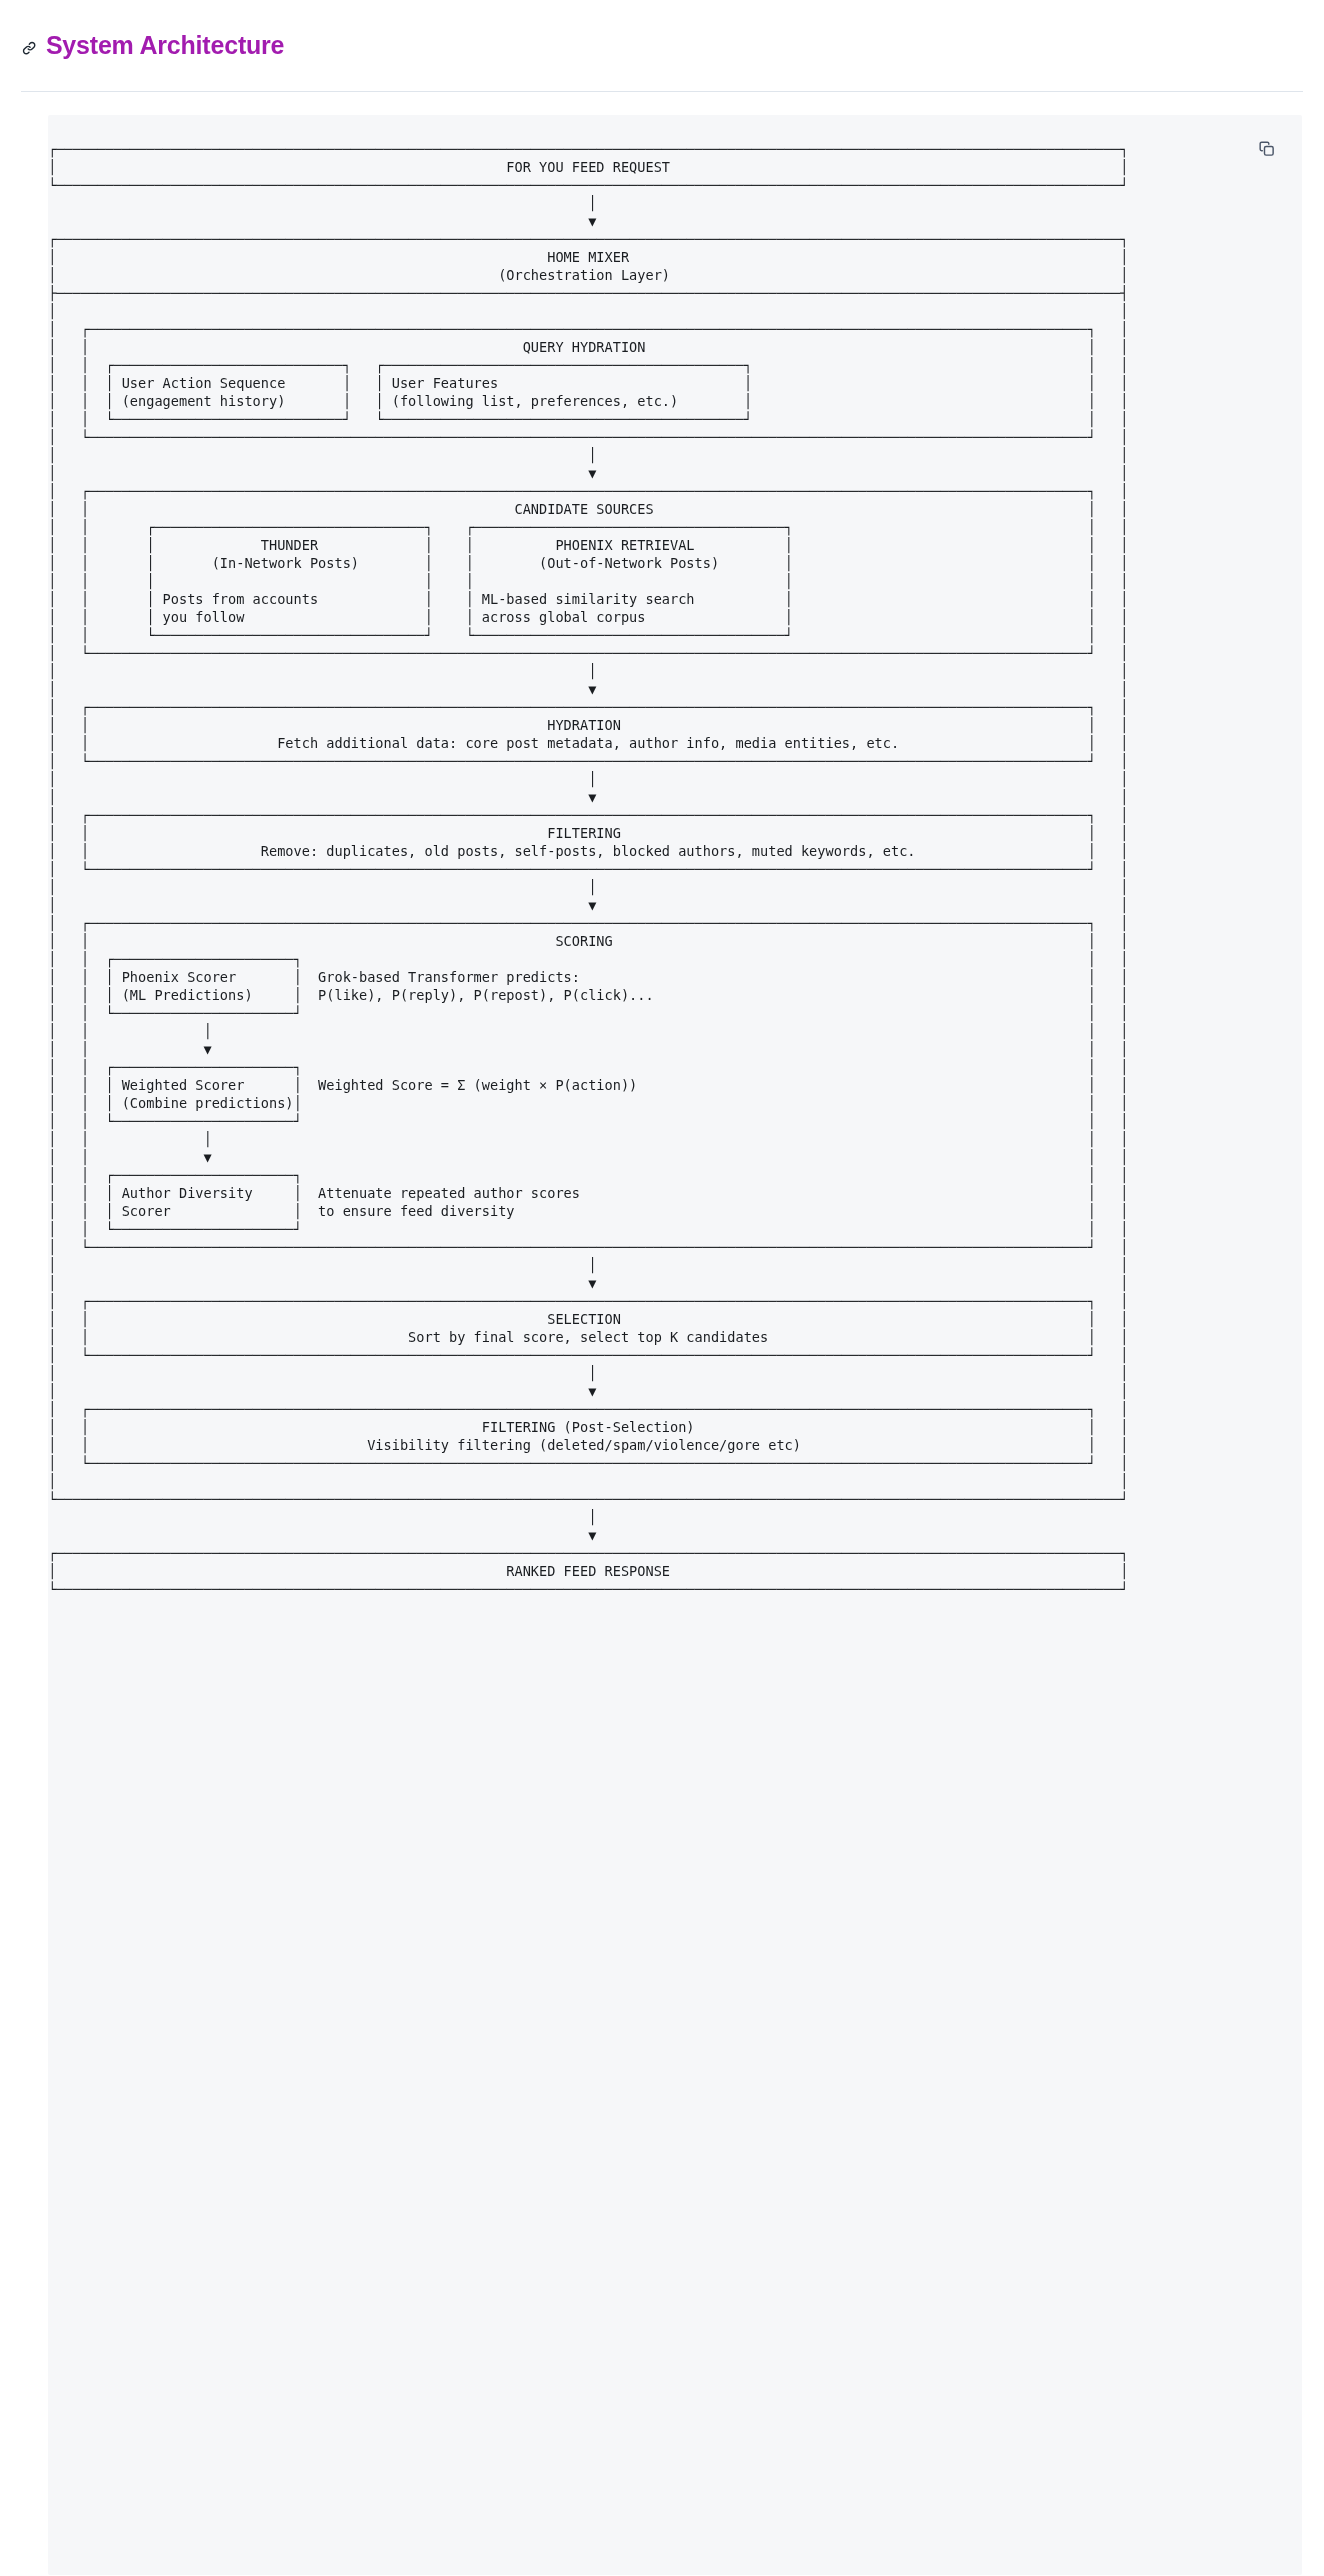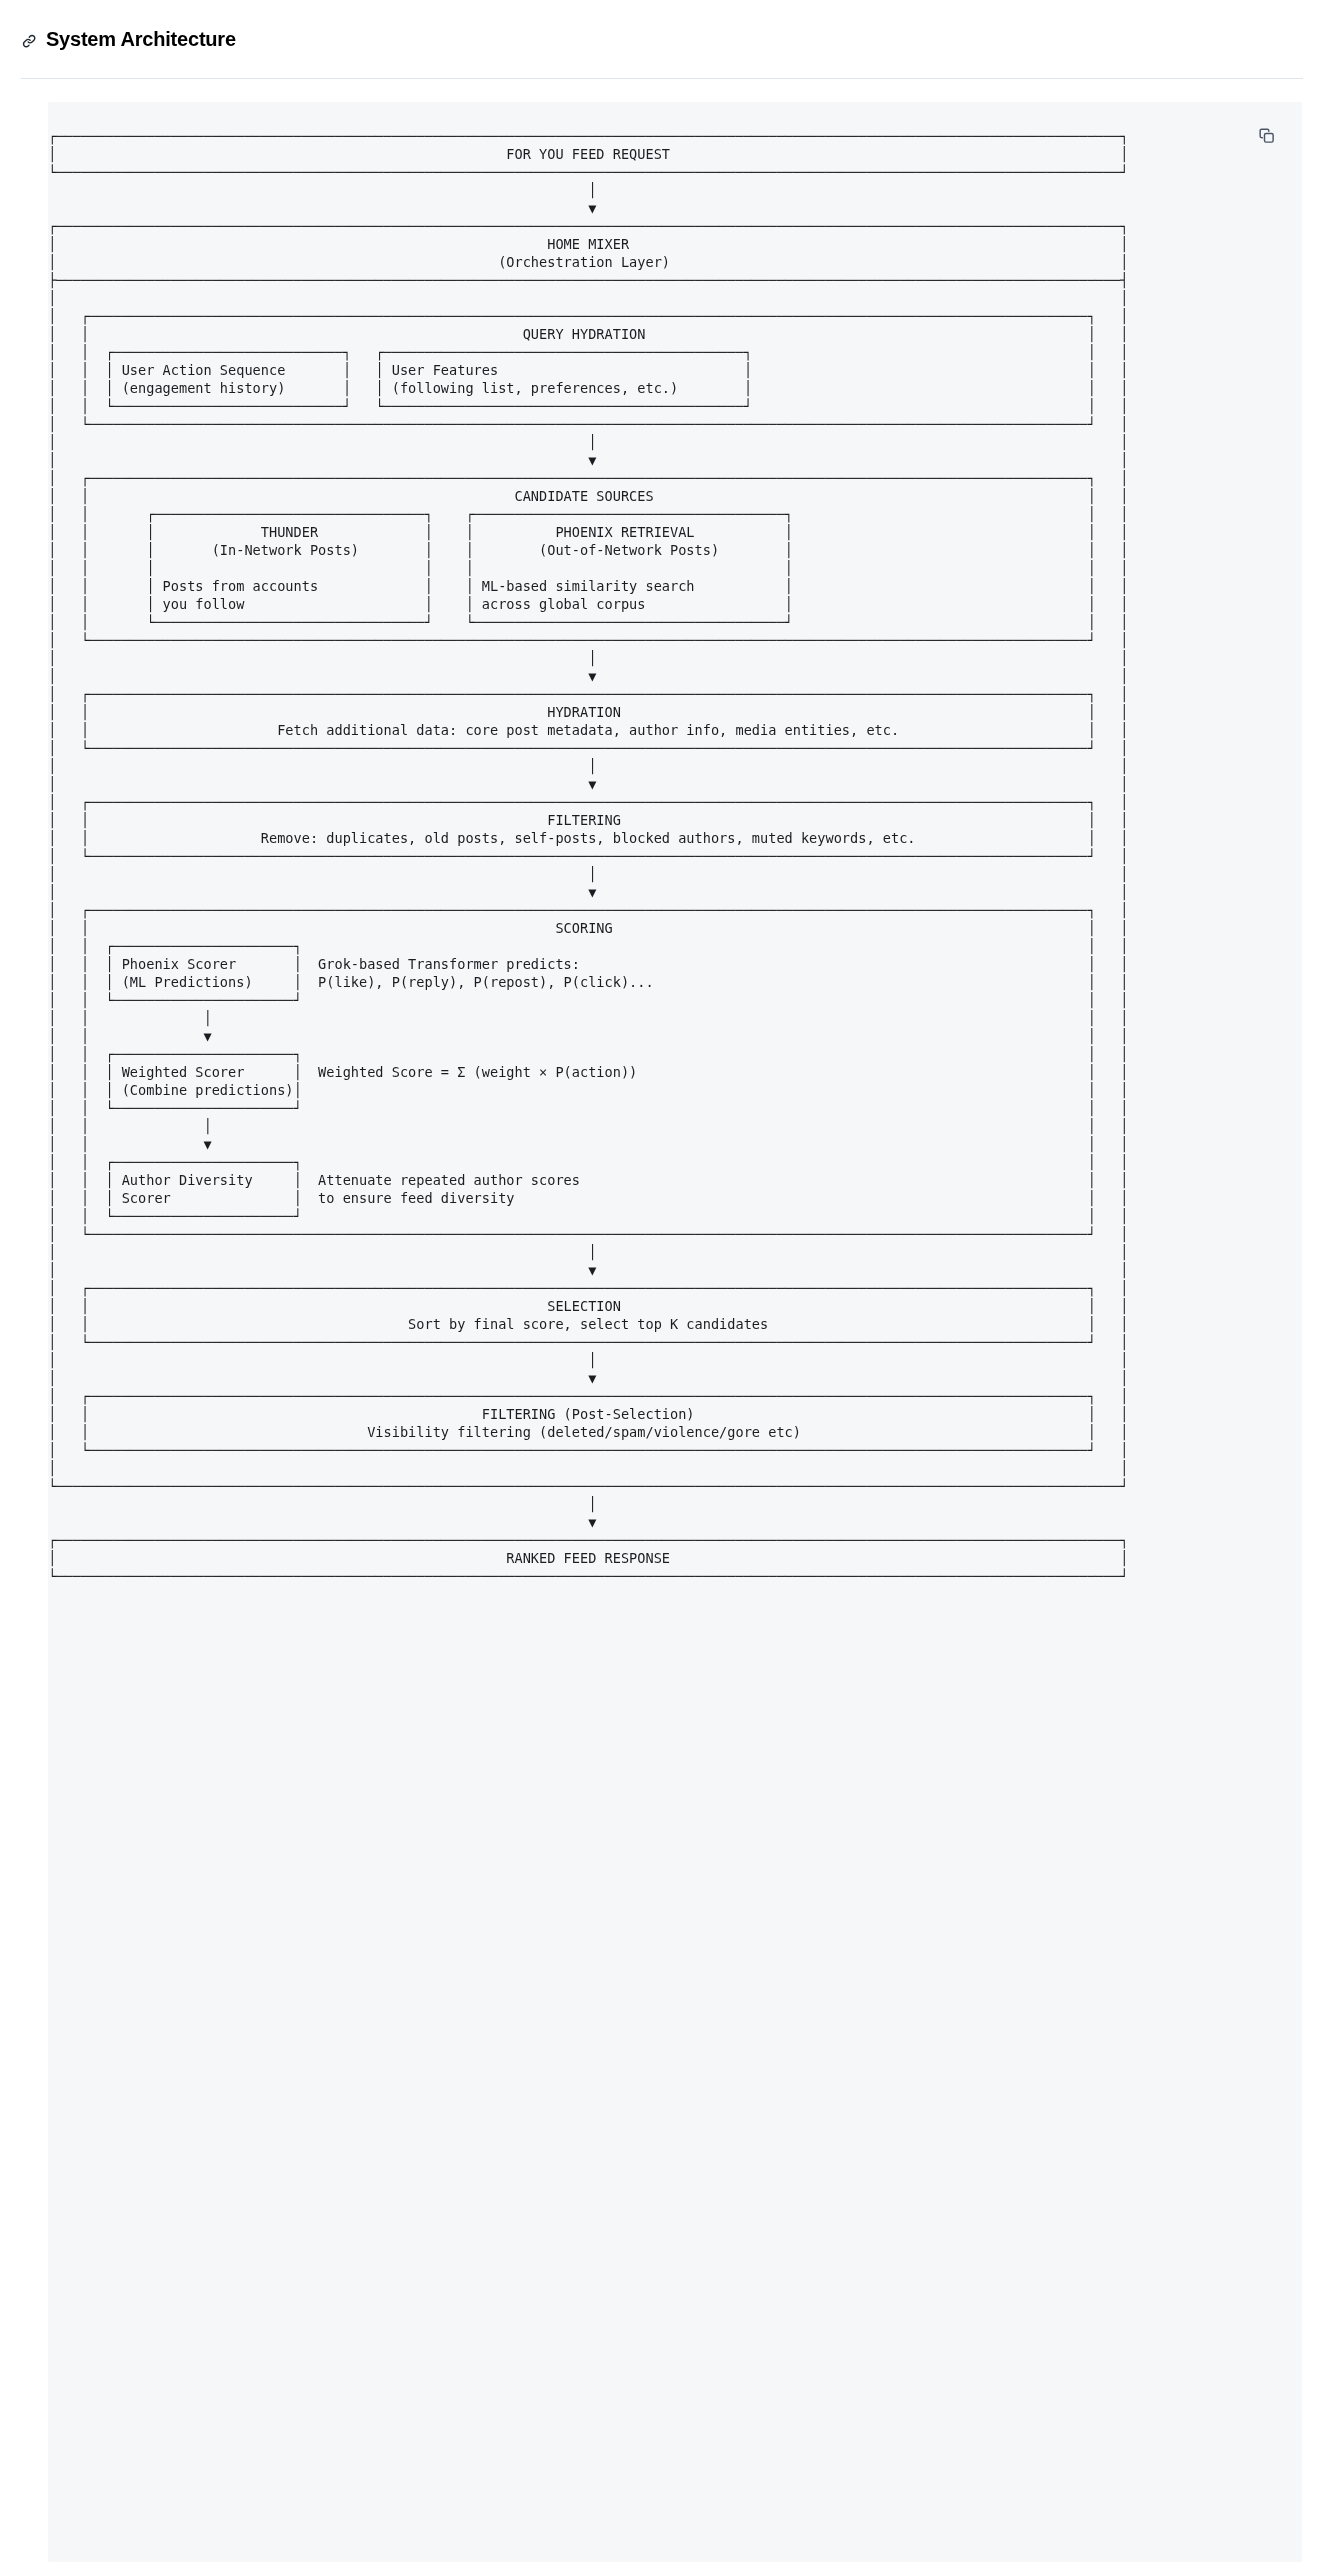--- a/index.html
+++ b/index.html
@@ -37,24 +37,24 @@
   .anchor-icon {
     width: 16.3px;
     height: 16.3px;
     flex: 0 0 16.3px;
     display: block;
     color: #1f2933;
     margin-top: 3.8px;
   }
   .anchor-icon svg { display: block; width: 16.3px; height: 16.3px; }
   .page-title {
-    font-size: 20px;
+    font-size: 25px;
     font-weight: 700;
     letter-spacing: -0.2px;
-    color: #000000;
+    color: #a21caf;
     line-height: 1.25;
     font-family: "Liberation Sans", sans-serif;
     white-space: nowrap;
   }
   .title-rule {
     margin: 12.5px 0 0 0;
     height: 1px;
     background: #dfe5ec;
     width: 100%;
   }

